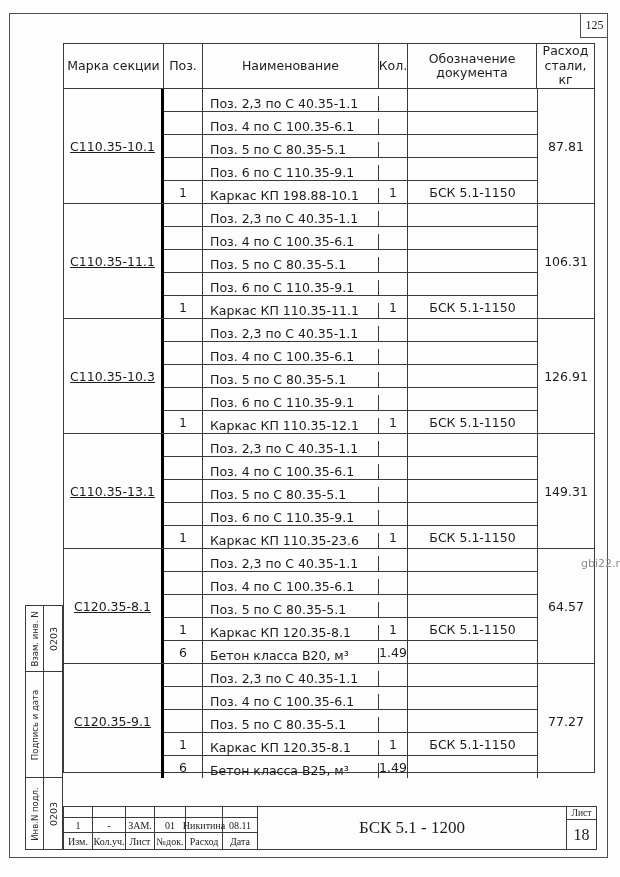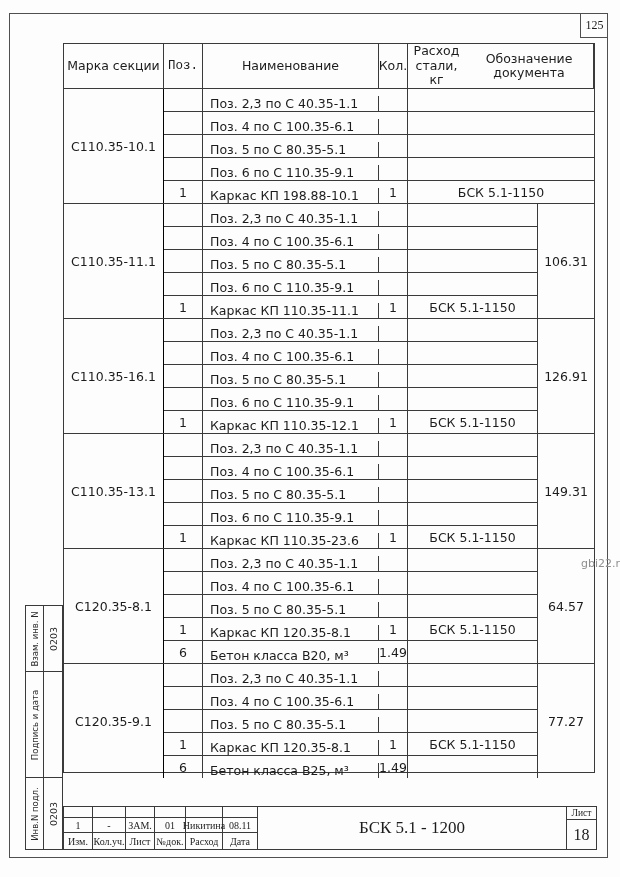--- a/index.html
+++ b/index.html
@@ -13,29 +13,29 @@
             display:flex;align-items:center;justify-content:center;
             font-family:"Liberation Serif",serif;font-size:12px;}
   
   .spec-table{position:absolute;left:63px;top:43px;width:532px;height:730px;box-sizing:border-box;
               border:1px solid #3a3a3a;display:flex;flex-direction:column;font-size:12.5px;}
   .thead{height:45px;flex:0 0 45px;display:flex;border-bottom:1px solid #3a3a3a;box-sizing:border-box;}
   .th{display:flex;align-items:center;justify-content:center;text-align:center;
       box-sizing:border-box;line-height:1.15;padding:1px 2px;}
   .bR{border-right:1px solid #3a3a3a;}
   .w-marka{width:100px;flex:0 0 100px;}
-  .w-poz{width:39px;flex:0 0 39px;font-family:Liberation Mono, monospace;}
+  .w-poz{width:39px;flex:0 0 39px;}
   .w-name{width:176px;flex:0 0 176px;}
   .w-kol{width:29px;flex:0 0 29px;}
   .w-doc{flex:1 1 auto;}
   .w-rashod{width:57px;flex:0 0 57px;}
   .group{flex:1 1 0;display:flex;box-sizing:border-box;}
   .group:not(:last-child){border-bottom:1px solid #3a3a3a;}
-  .g-marka{width:100px;flex:0 0 100px;border-right:1px solid #000000;box-sizing:border-box;
-           display:flex;align-items:center;justify-content:center;}
+  .g-marka{width:100px;flex:0 0 100px;border-right:3px solid #000000;box-sizing:border-box;
+           display:flex;align-items:center;justify-content:center;text-decoration:underline;}
   .g-body{flex:1 1 auto;display:flex;flex-direction:column;}
   .g-rashod{width:57px;flex:0 0 57px;border-left:1px solid #3a3a3a;box-sizing:border-box;
             display:flex;align-items:center;justify-content:center;}
   .trow{flex:1 1 0;display:flex;box-sizing:border-box;}
   .trow:not(:last-child){border-bottom:1px solid #3a3a3a;}
   .c{display:flex;align-items:center;box-sizing:border-box;}
   .c-poz{width:39px;flex:0 0 39px;justify-content:center;border-right:1px solid #3a3a3a;}
   .c-name{width:176px;flex:0 0 176px;padding-left:7px;border-right:1px solid #3a3a3a;white-space:nowrap;margin-top:7px;}
   .c-kol{width:29px;flex:0 0 29px;justify-content:center;border-right:1px solid #3a3a3a;}
   .c-doc{flex:1 1 auto;justify-content:center;}
@@ -87,22 +87,22 @@
   <div class="page-border"></div>
 
   <div class="pnum-box">125</div>
 
   <div class="spec-table">
     <div class="thead">
       <div class="th bR w-marka">Марка секции</div>
       <div class="th bR w-poz">Поз.</div>
       <div class="th bR w-name">Наименование</div>
       <div class="th bR w-kol">Кол.</div>
+      <div class="th bR w-doc">Обозначение документа</div>
       <div class="th w-rashod">Расход стали, кг</div>
-      <div class="th bR w-doc">Обозначение документа</div>
     </div>
 
     <div class="group">
       <div class="g-marka">С110.35-10.1</div>
       <div class="g-body">
     <div class="trow">
       <div class="c c-poz"></div>
       <div class="c c-name">Поз. 2,3 по С 40.35-1.1</div>
       <div class="c c-kol"></div>
       <div class="c c-doc"></div>
@@ -129,20 +129,21 @@
       <div class="c c-doc"></div>
     </div>
 
     <div class="trow">
       <div class="c c-poz">1</div>
       <div class="c c-name">Каркас КП 198.88-10.1</div>
       <div class="c c-kol">1</div>
       <div class="c c-doc">БСК 5.1-1150</div>
     </div>
   </div>
+      <div class="g-rashod">87.81</div>
     </div>
 
     <div class="group">
       <div class="g-marka">С110.35-11.1</div>
       <div class="g-body">
     <div class="trow">
       <div class="c c-poz"></div>
       <div class="c c-name">Поз. 2,3 по С 40.35-1.1</div>
       <div class="c c-kol"></div>
       <div class="c c-doc"></div>
@@ -173,21 +174,21 @@
       <div class="c c-poz">1</div>
       <div class="c c-name">Каркас КП 110.35-11.1</div>
       <div class="c c-kol">1</div>
       <div class="c c-doc">БСК 5.1-1150</div>
     </div>
   </div>
       <div class="g-rashod">106.31</div>
     </div>
 
     <div class="group">
-      <div class="g-marka">С110.35-16.1</div>
+      <div class="g-marka">С110.35-10.3</div>
       <div class="g-body">
     <div class="trow">
       <div class="c c-poz"></div>
       <div class="c c-name">Поз. 2,3 по С 40.35-1.1</div>
       <div class="c c-kol"></div>
       <div class="c c-doc"></div>
     </div>
 
     <div class="trow">
       <div class="c c-poz"></div>

